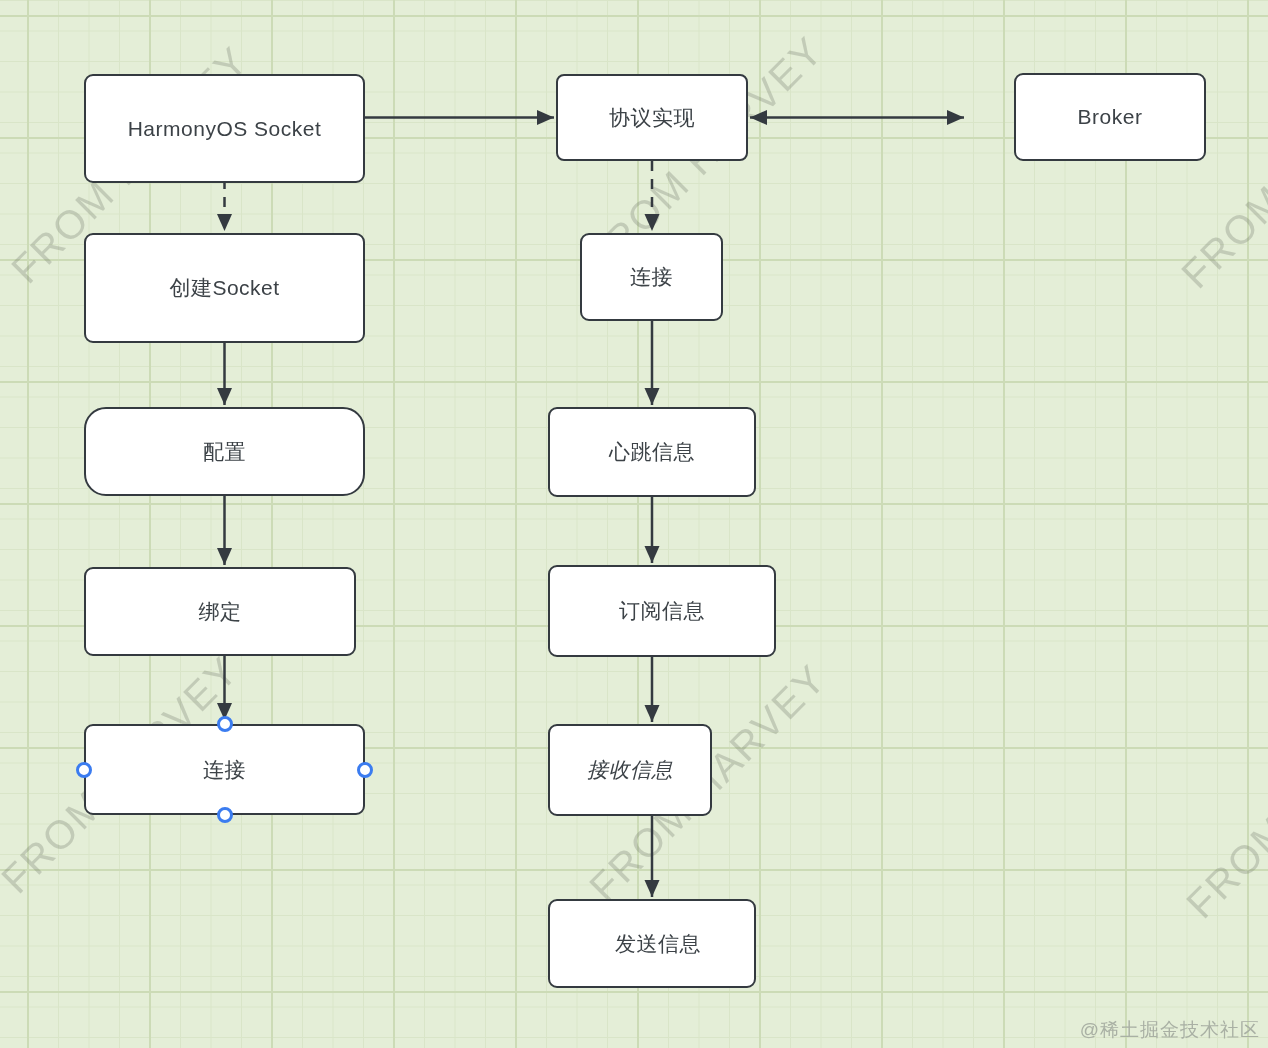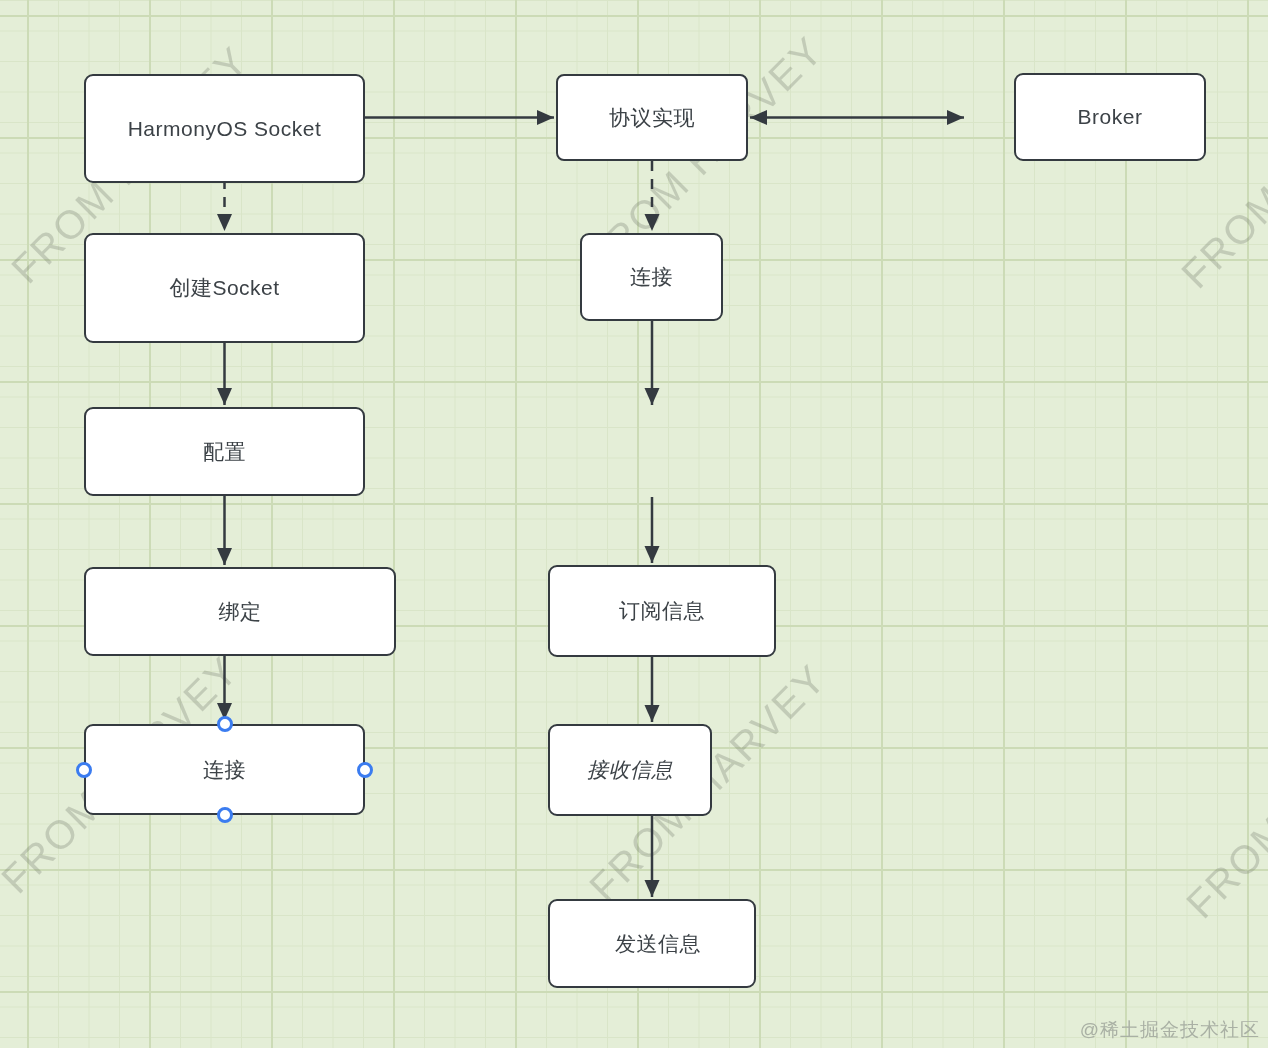--- a/index.html
+++ b/index.html
@@ -27,22 +27,22 @@
     position:absolute;z-index:3;background:#ffffff;
     border:2.5px solid #343a40;border-radius:9px;box-sizing:border-box;
     display:flex;align-items:center;justify-content:center;
     font-size:21px;color:#3c4247;letter-spacing:0.5px;
   }
   
   #n-harmony {left:84px; top:74px; width:281px;height:109px;}
   #n-protocol{left:556px;top:74px; width:192px;height:87px;border-radius:8px;}
   #n-broker  {left:966px;top:73px; width:192px;height:88px;margin-left:48px;}
   #n-create  {left:84px; top:233px;width:281px;height:110px;}
-  #n-config  {left:84px; top:407px;width:281px;height:89px;}
-  #n-bind    {left:84px; top:567px;width:312px;height:89px;}
+  #n-config  {left:84px; top:407px;width:281px;height:89px;border-radius:22px;}
+  #n-bind    {left:84px; top:567px;width:272px;height:89px;}
   #n-connectL{left:84px; top:724px;width:281px;height:91px;}
   #n-connectM{left:580px;top:233px;width:143px;height:88px;}
   #n-heart   {left:548px;top:407px;width:208px;height:90px;}
   #n-sub     {left:548px;top:565px;width:228px;height:92px;}
   #n-recv    {left:548px;top:724px;width:164px;height:92px;font-style:italic;}
   #n-send    {left:548px;top:899px;width:208px;height:89px;padding-left:12px;}
   .handle{
     position:absolute;z-index:4;width:16px;height:16px;border-radius:50%;
     background:#ffffff;border:3px solid #3b7cf0;box-sizing:border-box;
     transform:translate(-50%,-50%);
@@ -88,20 +88,21 @@
   </svg>
 
   <div class="node" id="n-harmony">HarmonyOS Socket</div>
   <div class="node" id="n-protocol">协议实现</div>
   <div class="node" id="n-broker">Broker</div>
   <div class="node" id="n-create">创建Socket</div>
   <div class="node" id="n-config">配置</div>
   <div class="node" id="n-bind">绑定</div>
   <div class="node" id="n-connectL">连接</div>
   <div class="node" id="n-connectM">连接</div>
+  <div class="node" id="n-heart">心跳信息</div>
   <div class="node" id="n-sub">订阅信息</div>
   <div class="node" id="n-recv">接收信息</div>
   <div class="node" id="n-send">发送信息</div>
 
   <div class="handle" id="h-top"></div>
   <div class="handle" id="h-bottom"></div>
   <div class="handle" id="h-left"></div>
   <div class="handle" id="h-right"></div>
 
   <div class="credit">@稀土掘金技术社区</div>

